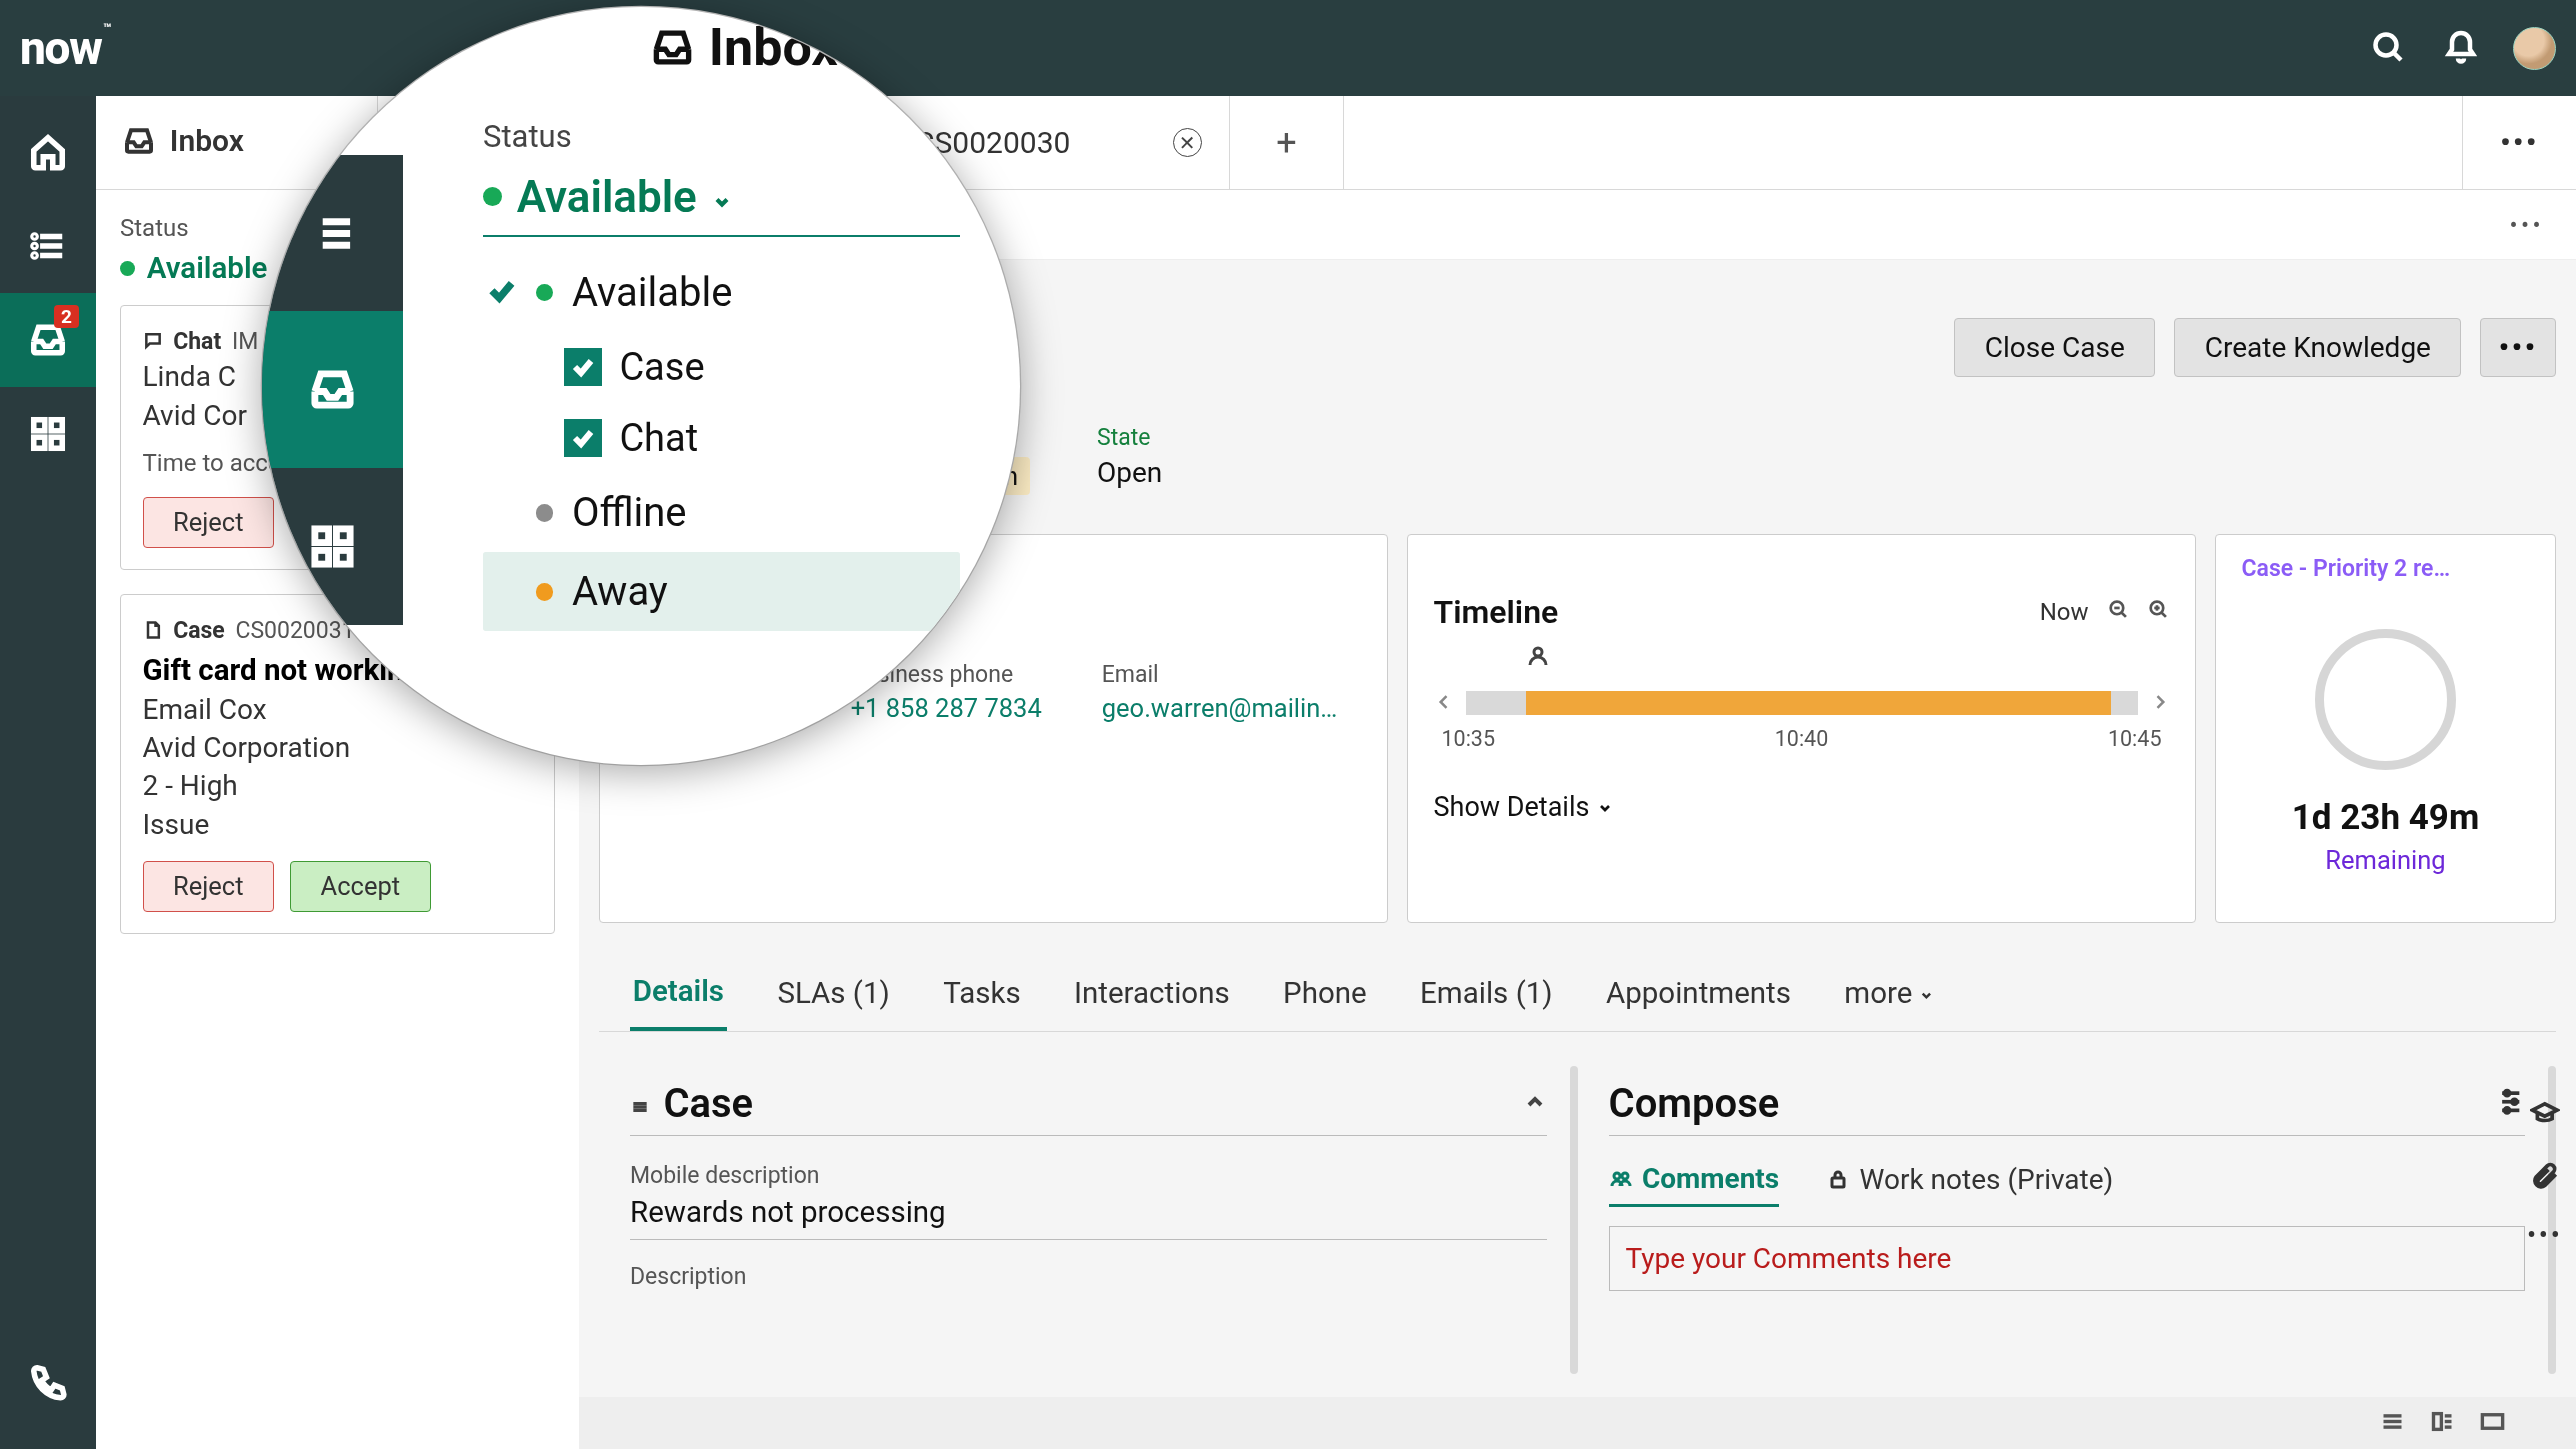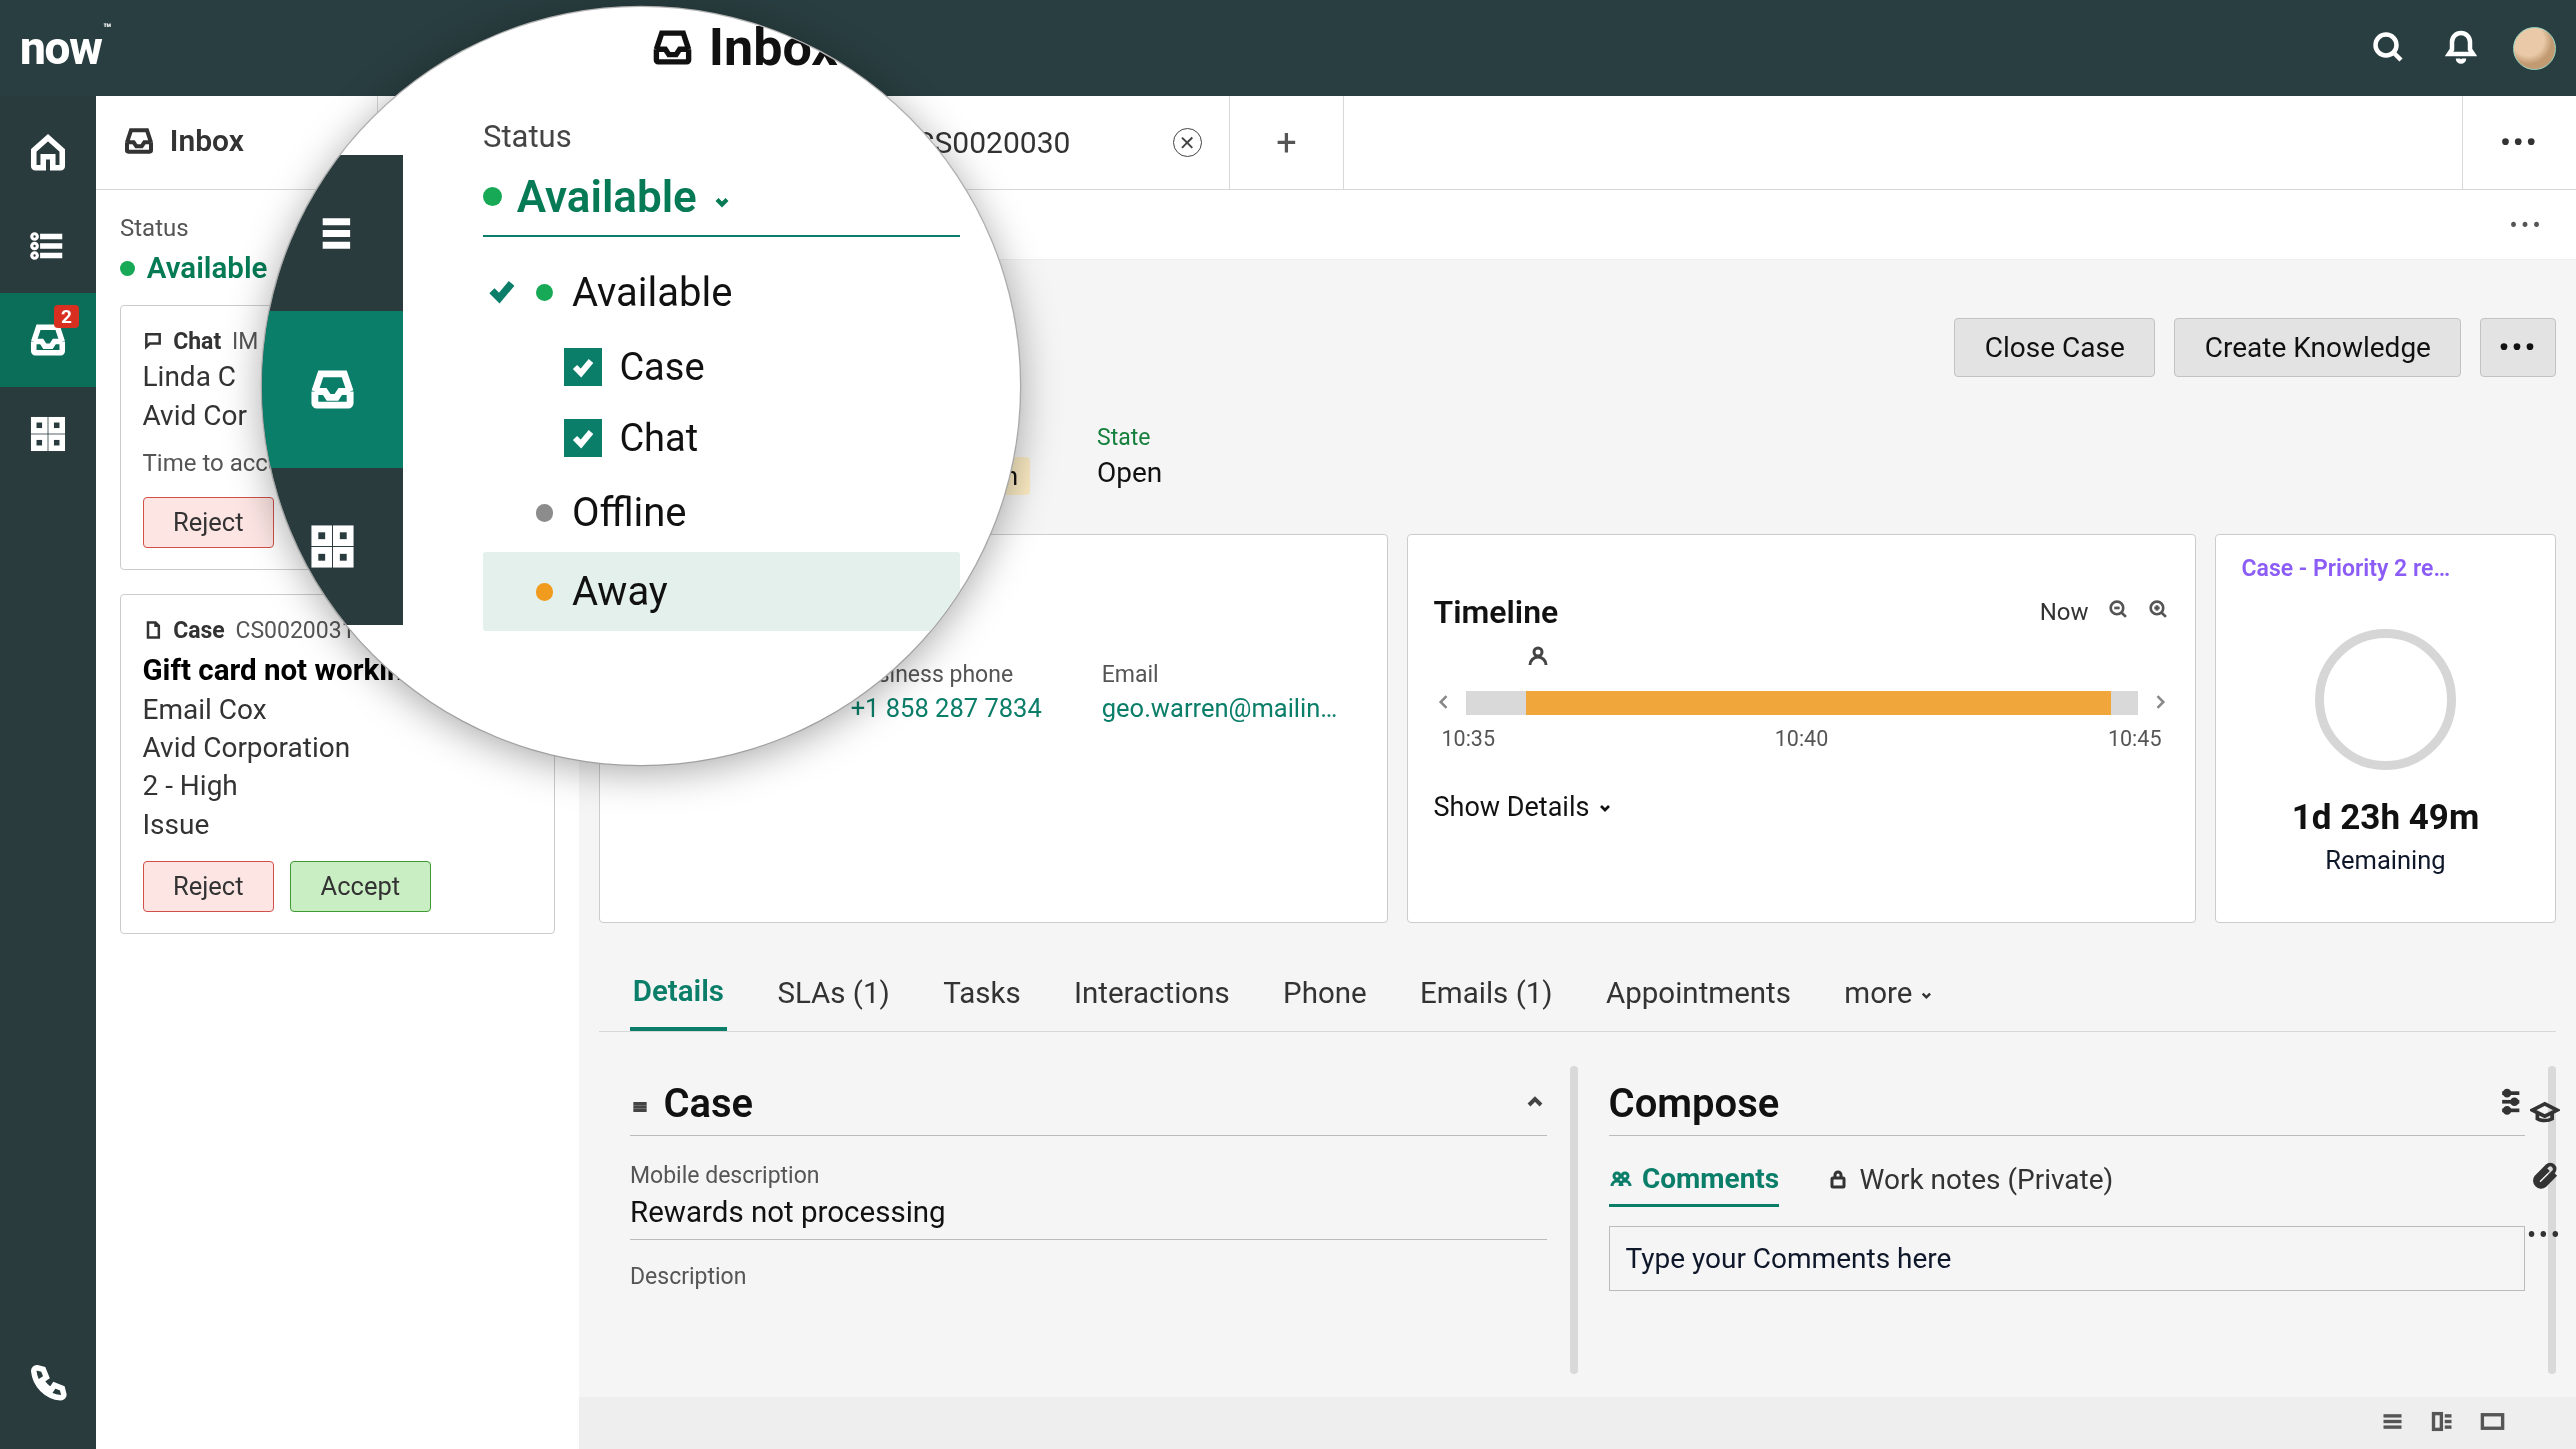--- a/index.html
+++ b/index.html
@@ -98,21 +98,21 @@
   .tl-bar-fill { position: absolute; left: 9%; right: 4%; top: 0; bottom: 0; background: #f0a63a; }
   .tl-marker { position: absolute; left: 9%; top: -47px; width: 24px; height: 40px; }
   .tl-marker svg { width: 24px; height: 24px; stroke:#444; fill:none; stroke-width:3; }
   .tl-ticks { display: flex; justify-content: space-between; margin-top: 10.7px; font-size: 21.5px; color:#555; padding: 0 8px; }
   .show-details { margin-top: 40px; font-size: 27px; color:#111; display:flex; align-items:center; gap:8px; cursor:pointer; }
   .show-details .caret svg{ width:16px; height:16px; stroke:#111; fill:none; stroke-width:4; }
 
   .sla-title { font-size: 23px; font-weight: 600; color:#8b5cf6; white-space: nowrap; overflow: hidden; text-overflow: ellipsis; }
   .sla-circle { width: 141px; height: 141px; border: 9.4px solid #d6d6d6; border-radius: 50%; margin: 47px auto 27px; }
   .sla-time { font-size: 35px; font-weight: 700; text-align: center; color:#111; }
-  .sla-sub { font-size: 25.5px; text-align: center; color:#0f172a; margin-top: 6.7px; }
+  .sla-sub { font-size: 25.5px; text-align: center; color:#6d28d9; margin-top: 6.7px; }
 
   
   .dtabs { display: flex; gap: 48px; padding: 0 31px; border-bottom: 1.3px solid #d8d8d8; margin-top: 8px; }
   .dtab { font-size: 29.5px; color: #333; padding: 19px 2.7px; cursor: pointer; display:flex; align-items:center; gap:6.7px; }
   .dtab.active { color: #0b7e6a; border-bottom: 4px solid #0b7e6a; font-weight: 600; }
   .dtab.more .caret svg { width:14.8px; height:14.8px; stroke:#333; fill:none; stroke-width:4; }
 
   
   .dbody { display: flex; gap: 0; flex: 1; min-height: 0; }
   .dcol { flex: 1; padding: 24px 31px; position: relative; overflow: hidden; }
@@ -476,21 +476,21 @@
           <span>Comments</span>
         </div>
         <div class="ctab">
           <svg viewBox="0 0 24 24">
               <rect x="6" y="10" width="12" height="9" rx="1"></rect>
               <path d="M9 10V7a3 3 0 016 0v3"></path>
             </svg>
           <span>Work notes (Private)</span>
         </div>
       </div>
-      <div class="compose-input"><span style="color:#0f172a">Type your Comments here</span></div>
+      <div class="compose-input"><span style="color:#b91c1c">Type your Comments here</span></div>
     </div>
   </div>
 </div>
 
 <div class="right-rail">
   <div class="rr-item">
       <svg viewBox="0 0 24 24">
         <path d="M2 9l10-5 10 5-10 5L2 9z"></path>
         <path d="M6 11v5c3 2 9 2 12 0v-5"></path>
       </svg>

